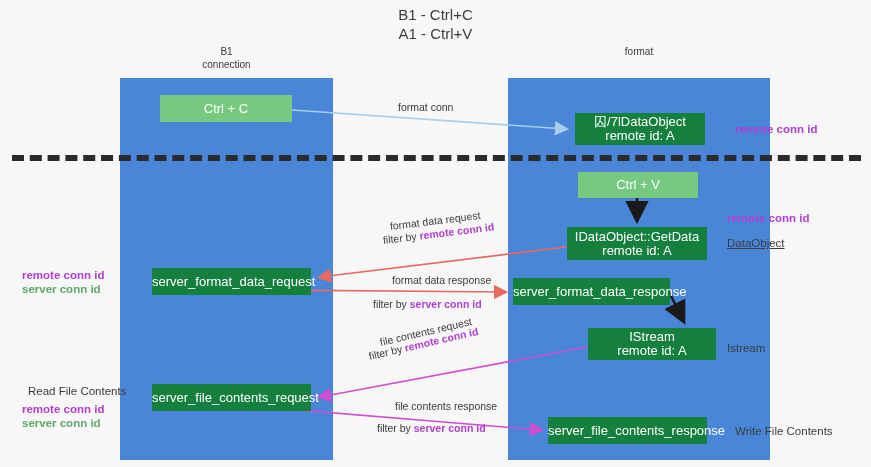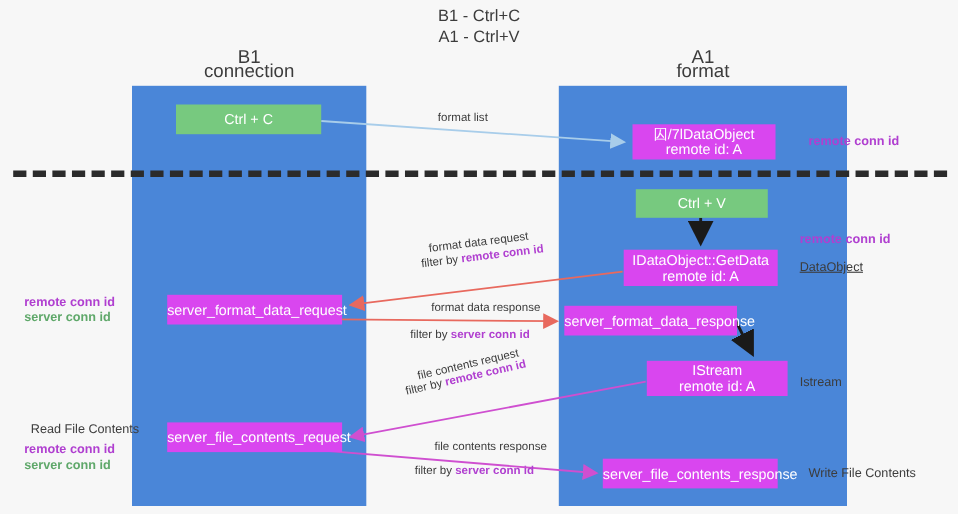--- a/index.html
+++ b/index.html
@@ -18,40 +18,40 @@
   #col-b1{left:120px;top:78px;width:213px;height:382px;}
   #col-a1{left:508px;top:78px;width:262px;height:382px;}
 
   
   #main-title{
     position:absolute;left:0;top:5px;width:871px;
     text-align:center;font-size:15px;line-height:19px;color:#3c3c3c;
   }
   #main-title div{white-space:pre;}
   .col-title{
-    position:absolute;text-align:center;font-size:17px;line-height:13px;color:#3c3c3c;
+    position:absolute;text-align:center;font-size:10px;line-height:13px;color:#3c3c3c;
   }
   #title-b1{left:120px;top:45px;width:213px;}
   #title-a1{left:508px;top:45px;width:262px;}
 
   
   #divider{
     position:absolute;left:12px;top:155px;width:849px;height:0;
     border-top:6px dashed #2b2b2b;
   }
 
   
   .node{
     position:absolute;
     display:flex;flex-direction:column;justify-content:center;
     color:#ffffff;font-size:13px;line-height:14px;text-align:center;
     box-sizing:border-box;
   }
   .green{background:#77c97f;}
-  .orange{background:#d946ef;}
+  .orange{background:#15803d;}
   .node span{display:block;white-space:nowrap;}
 
   #n-ctrlc{left:160px;top:95px;width:132px;height:27px;}
   #n-idataobject{left:575px;top:113px;width:130px;height:32px;}
   #n-ctrlv{left:578px;top:172px;width:120px;height:26px;}
   #n-getdata{left:567px;top:227px;width:140px;height:33px;}
   #n-sfdreq{left:152px;top:268px;width:159px;height:27px;}
   #n-sfdresp{left:513px;top:278px;width:157px;height:27px;}
   #n-istream{left:588px;top:328px;width:128px;height:32px;}
   #n-sfcreq{left:152px;top:384px;width:159px;height:27px;}
@@ -105,21 +105,20 @@
   <div id="main-title">
     <div>B1 - Ctrl+C</div>
     <div>A1 - Ctrl+V</div>
   </div>
 
   <div id="title-b1" class="col-title">
     <div>B1</div>
     <div>connection</div>
   </div>
   <div id="title-a1" class="col-title">
-    <div>A1</div>
     <div>format</div>
   </div>
 
   <svg id="wires">
     <defs>
       <marker id="ah-blue" markerWidth="9" markerHeight="9" refX="7" refY="4.5" orient="auto">
         <path d="M0,0 L9,4.5 L0,9 Z" fill="#a8cdea"></path>
       </marker>
       <marker id="ah-red" markerWidth="9" markerHeight="9" refX="7" refY="4.5" orient="auto">
         <path d="M0,0 L9,4.5 L0,9 Z" fill="#e8695e"></path>
@@ -181,21 +180,21 @@
   </div>
 
   <div id="n-sfcreq" class="node orange">
     <span>server_file_contents_request</span>
   </div>
 
   <div id="n-sfcresp" class="node orange">
     <span>server_file_contents_response</span>
   </div>
 
-  <div id="el-formatlist" class="edge-label">format list</div>
+  <div id="el-formatlist" class="edge-label">format conn</div>
 
   <div id="el-fdreq-a" class="edge-label rot-n5">format data request</div>
   <div id="el-fdreq-b" class="edge-label rot-n5"><span>filter by </span><span class="hi-purple">remote conn id</span></div>
 
   <div id="el-fdresp-a" class="edge-label">format data response</div>
   <div id="el-fdresp-b" class="edge-label"><span>filter by </span><span class="hi-purple">server conn id</span></div>
 
   <div id="el-fcreq-a" class="edge-label rot-n12">file contents request</div>
   <div id="el-fcreq-b" class="edge-label rot-n12"><span>filter by </span><span class="hi-purple">remote conn id</span></div>
 

